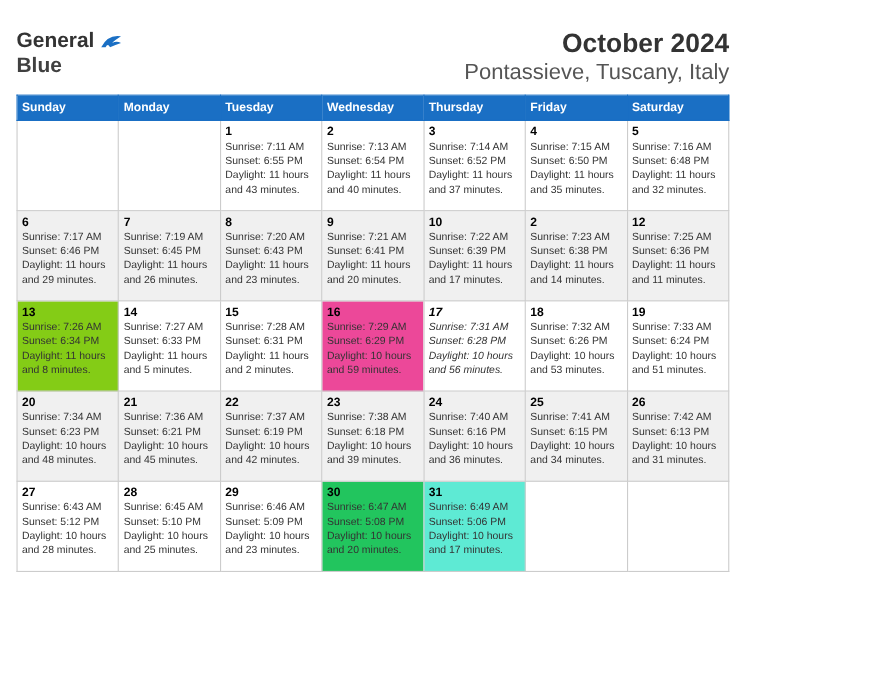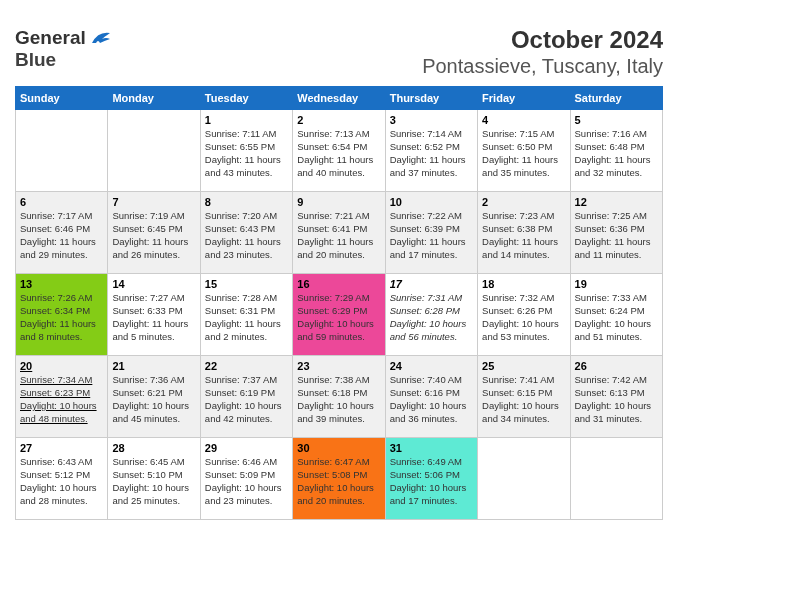--- a/index.html
+++ b/index.html
@@ -253,21 +253,21 @@
 Daylight: 10 hours and 53 minutes.</div>
           </td>
           <td style="background-color: rgb(255, 255, 255);">
             <span class="day-num">19</span>
             <div class="day-info">Sunrise: 7:33 AM
 Sunset: 6:24 PM
 Daylight: 10 hours and 51 minutes.</div>
           </td>
         </tr>
         <tr>
-          <td style="background-color: rgb(240, 240, 240); text-decoration: underline;">
+          <td style="background-color: rgb(240, 240, 240);">
             <span class="day-num">20</span>
             <div class="day-info">Sunrise: 7:34 AM
 Sunset: 6:23 PM
 Daylight: 10 hours and 48 minutes.</div>
           </td>
           <td style="background-color: rgb(240, 240, 240);">
             <span class="day-num">21</span>
             <div class="day-info">Sunrise: 7:36 AM
 Sunset: 6:21 PM
 Daylight: 10 hours and 45 minutes.</div>
@@ -315,21 +315,21 @@
             <div class="day-info">Sunrise: 6:45 AM
 Sunset: 5:10 PM
 Daylight: 10 hours and 25 minutes.</div>
           </td>
           <td style="background-color: rgb(255, 255, 255);">
             <span class="day-num">29</span>
             <div class="day-info">Sunrise: 6:46 AM
 Sunset: 5:09 PM
 Daylight: 10 hours and 23 minutes.</div>
           </td>
-          <td style="background-color: #f97316;">
+          <td style="background-color: #22c55e;">
             <span class="day-num">30</span>
             <div class="day-info">Sunrise: 6:47 AM
 Sunset: 5:08 PM
 Daylight: 10 hours and 20 minutes.</div>
           </td>
           <td style="background-color: #5eead4;">
             <span class="day-num">31</span>
             <div class="day-info">Sunrise: 6:49 AM
 Sunset: 5:06 PM
 Daylight: 10 hours and 17 minutes.</div>

